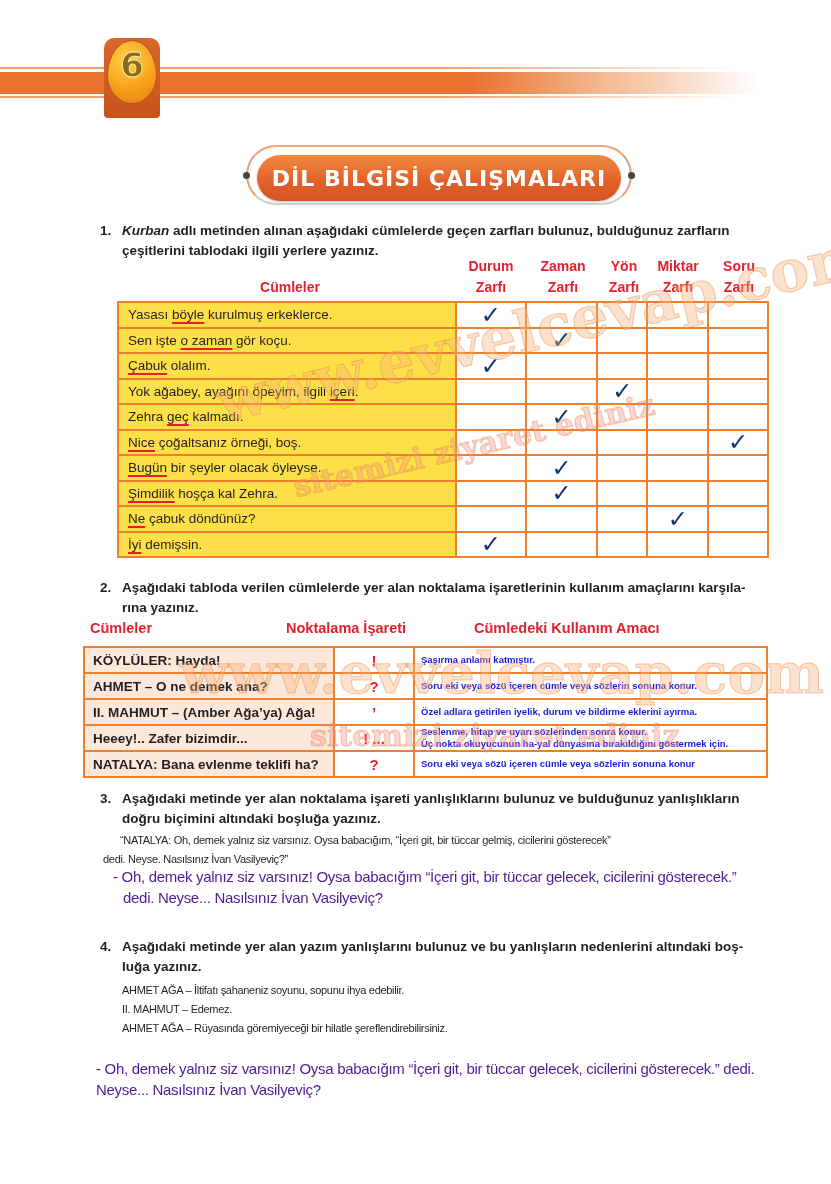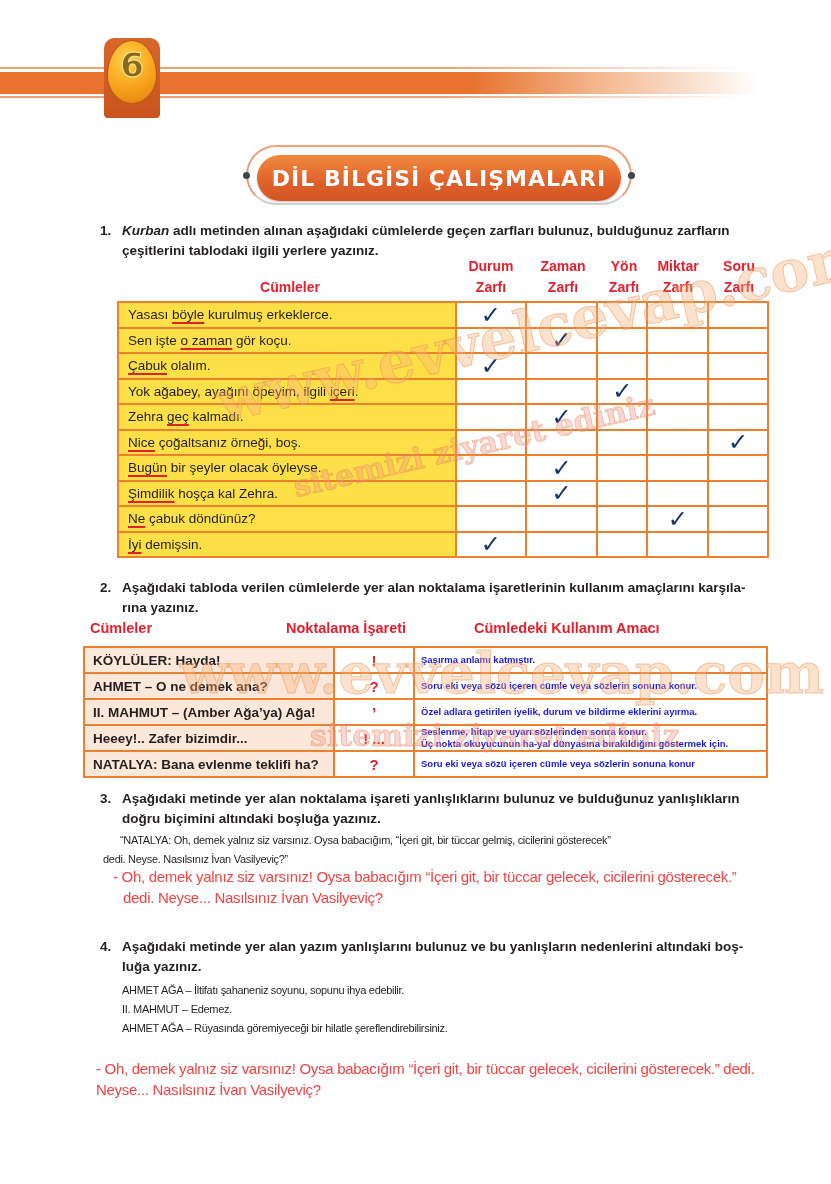--- a/index.html
+++ b/index.html
@@ -52,21 +52,21 @@
   
   .t2-head { position: absolute; top: 620px; color: #e5202e; font-weight: bold; font-size: 14.5px; }
   .t2 { position: absolute; left: 83px; top: 646px; width: 685px; }
   .t2 td { border: 2px solid #ee7f2d; height: 26px; font-weight: bold; }
   .t2 td.sent { background: #fce8da; width: 250px; padding-left: 8px; font-size: 13.5px; }
   .t2 td.punc { width: 80px; text-align: center; color: #e5202e; font-size: 15px; }
   .t2 td.use { padding-left: 6px; color: #1a1adc; font-size: 9.5px; line-height: 12px; }
 
   
   .para { position: absolute; font-size: 11px; line-height: 19px; }
-  .answer { position: absolute; color: #ef4444; font-size: 15px; line-height: 21px; }
+  .answer { position: absolute; color: #4c1d95; font-size: 15px; line-height: 21px; }
 
   .watermark { position: absolute; font-family: "DejaVu Serif", serif; font-weight: bold; color: rgba(248,180,120,0.38);
     -webkit-text-stroke: 1px rgba(230,140,80,0.45); pointer-events: none; white-space: nowrap; }
 </style>
 </head>
 <body>
 
 <div class="header-line-top"></div>
 <div class="header-bar"></div>
 <div class="header-line-bot"></div>

